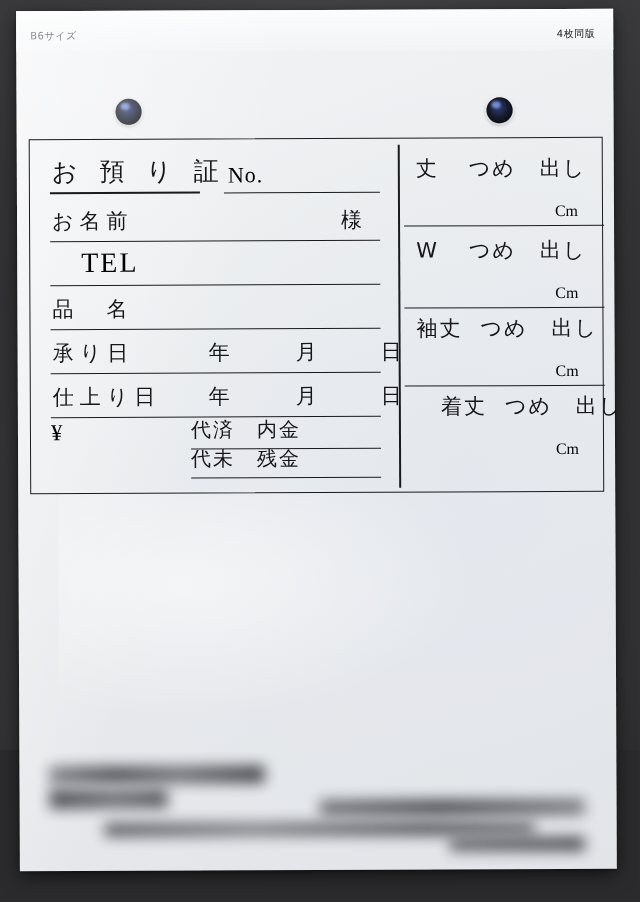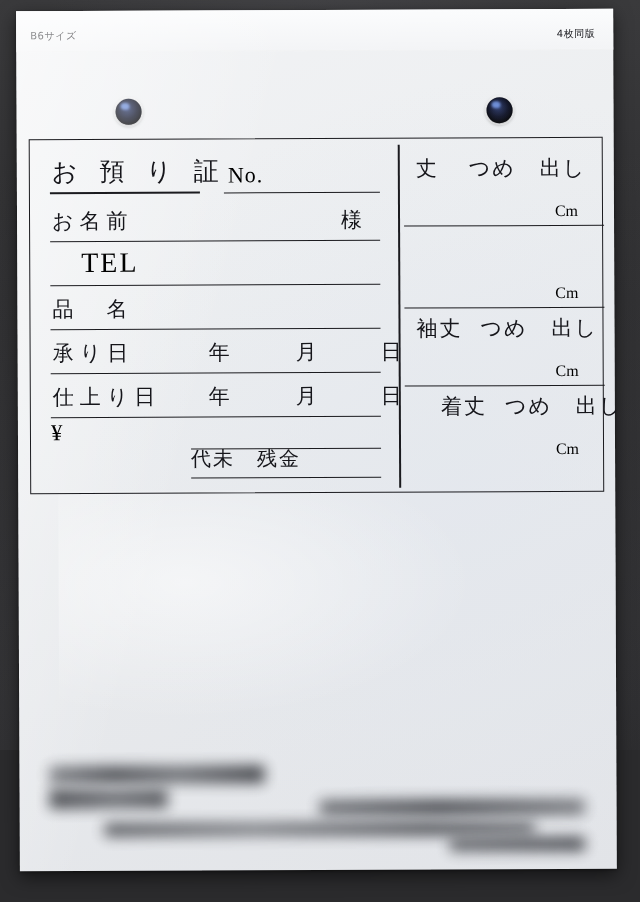--- a/index.html
+++ b/index.html
@@ -350,20 +350,21 @@
           <div class="label-main jp">仕上り日</div>
           <div class="ymd ymd-y jp">年</div>
           <div class="ymd ymd-m jp">月</div>
           <div class="ymd ymd-d jp">日</div>
           <div class="rule"></div>
         </div>
 
         <div class="yen">¥</div>
 
         <div class="money-row" style="top:272px;">
+          <div class="money-label jp">代済　内金</div>
           <div class="money-rule"></div>
         </div>
 
         <div class="money-row" style="top:301px;text-align:right;">
           <div class="money-label jp">代未　残金</div>
           <div class="money-rule"></div>
         </div>
       </div>
 
       <div class="col-divider"></div>
@@ -372,20 +373,23 @@
 
         <div class="mblock" style="top:14px;">
           <div class="mlabel jp">
             <span class="k">丈</span><span class="t">つめ</span><span>出し</span>
           </div>
           <div class="mcm">Cm</div>
           <div class="mrule"></div>
         </div>
 
         <div class="mblock" style="top:96px;">
+          <div class="mlabel jp">
+            <span class="k">W</span><span class="t">つめ</span><span>出し</span>
+          </div>
           <div class="mcm">Cm</div>
           <div class="mrule"></div>
         </div>
 
         <div class="mblock" style="top:174px;">
           <div class="mlabel jp">
             <span class="k" style="margin-right:18px;">袖丈</span><span class="t">つめ</span><span>出し</span>
           </div>
           <div class="mcm">Cm</div>
           <div class="mrule"></div>

